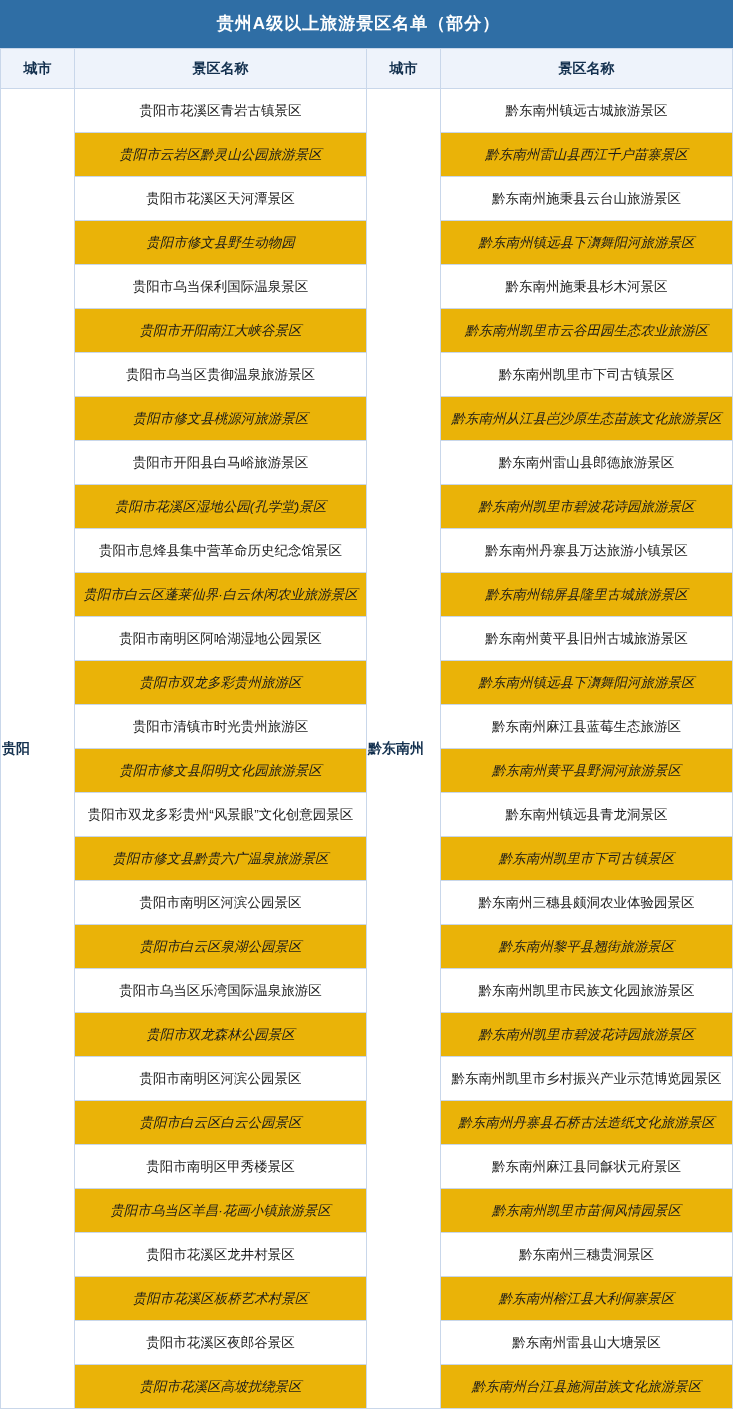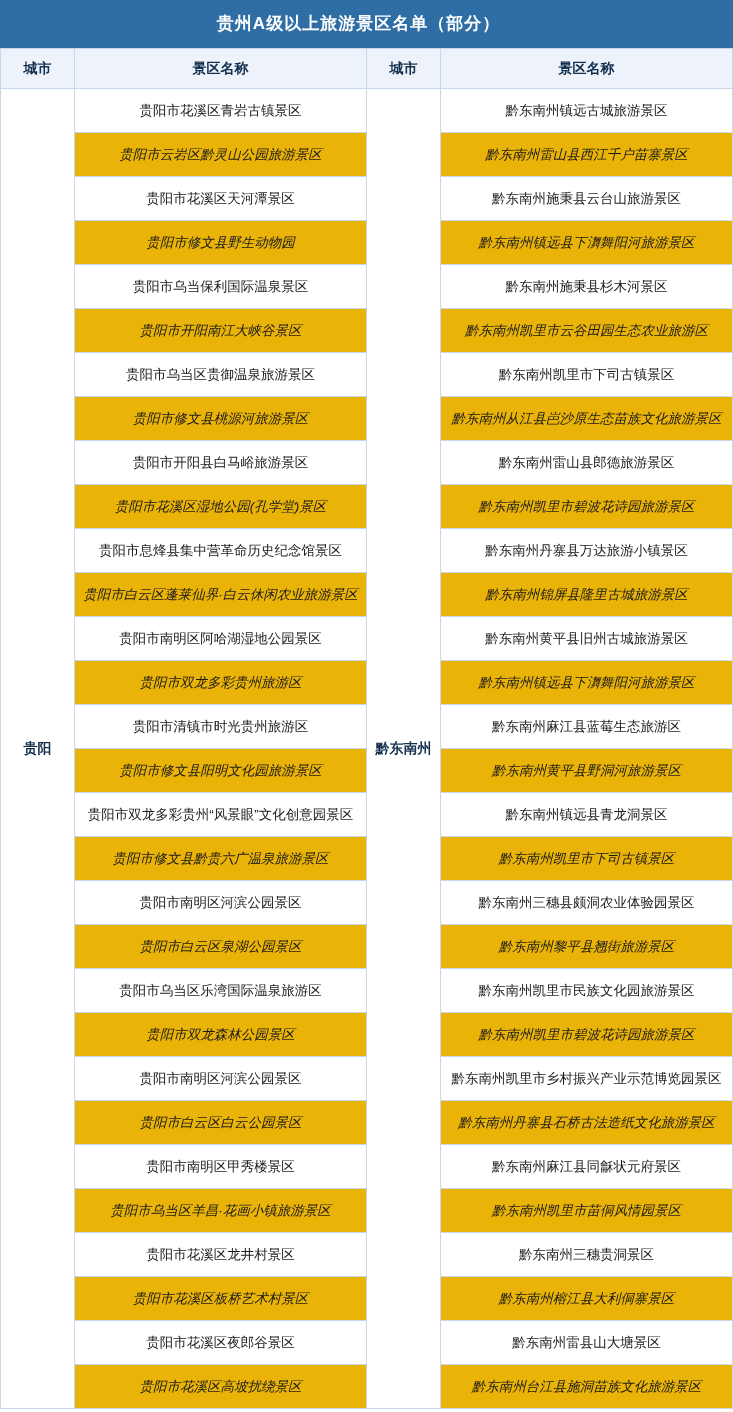--- a/index.html
+++ b/index.html
@@ -43,21 +43,21 @@
     text-align: center;
     height: 40px;
     border: 1px solid #c9d7ea;
     box-sizing: border-box;
   }
   td.city {
     background: #ffffff;
     color: #14314f;
     font-size: 14px;
     font-weight: bold;
-    text-align: center;
+    text-align: left;
     vertical-align: middle;
     border: 1px solid #c9d7ea;
     margin-top: 30px;
   }
   td.spot {
     font-size: 13.5px;
     text-align: center;
     height: 44px;
     border: 1px solid #c9d7ea;
     box-sizing: border-box;

